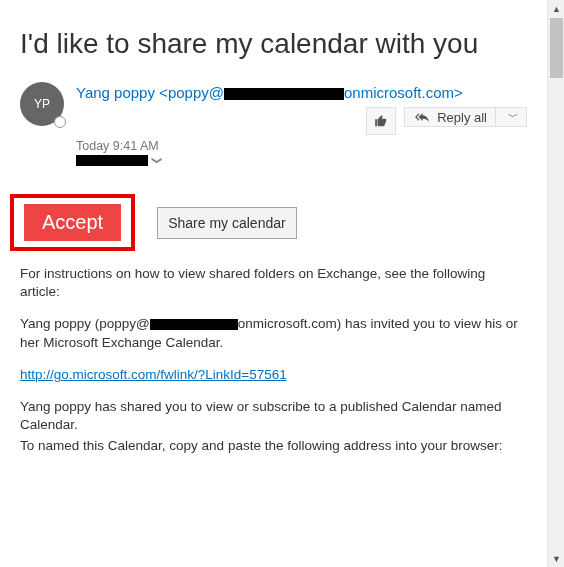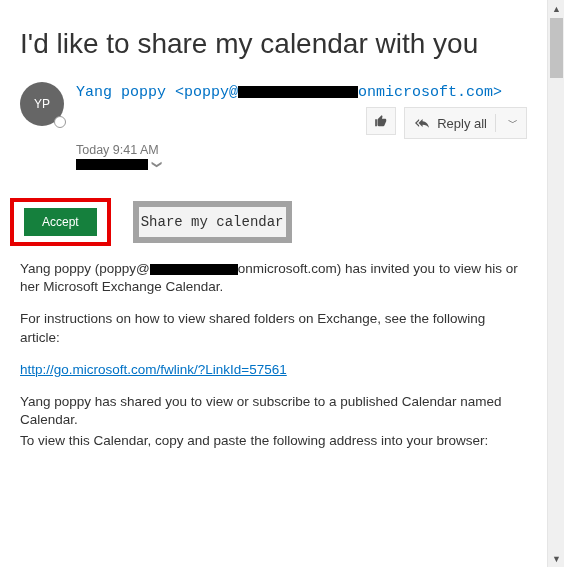--- a/index.html
+++ b/index.html
@@ -76,21 +76,20 @@
   }
   .header-main {
     flex: 1;
     min-width: 0;
   }
   .sender-line {
     color: #0072C6;
     font-size: 15px;
     margin: 2px 0 6px 0;
     white-space: nowrap;
-    font-family: Liberation Mono, monospace;
   }
   .sender-line .redact {
     display: inline-block;
     width: 120px; height: 12px;
     background: #000;
     vertical-align: middle;
     margin: 0 0px;
   }
   .action-row {
     display: flex;
@@ -101,21 +100,21 @@
   .like-btn {
     width: 30px; height: 28px;
     border: 1px solid #e1e1e1;
     background: #f7f7f7;
     display: flex; align-items: center; justify-content: center;
     font-size: 14px;
     cursor: pointer;
     color: #555;
   }
   .reply-btn {
-    height: 32px;
+    height: 20px;
     border: 1px solid #e1e1e1;
     background: #f7f7f7;
     display: flex; align-items: center;
     padding: 0 4px 0 10px;
     cursor: pointer;
     color: #444;
     font-size: 13px;
     gap: 8px;
   }
   .reply-btn .sep {
@@ -150,35 +149,34 @@
     gap: 22px;
     margin: 28px 0 14px 0;
     align-items: center;
   }
   .highlight-box {
     border: 4px solid #e60000;
     padding: 6px 10px;
     margin-left: -10px;
   }
   .accept-btn {
-    background: #15803d;
+    background: #ef4444;
     color: #fff;
     border: none;
     padding: 7px 18px;
-    font-size: 12px;
+    font-size: 20px;
     cursor: pointer;
   }
   .share-btn {
     background: #f3f3f3;
-    border: 6px solid #a3a3a3;
-    color: #333;
-    padding: 7px 2px;
+    border: 1px solid #a3a3a3;
+    color: #333;
+    padding: 7px 10px;
     font-size: 14px;
     cursor: pointer;
-    font-family: Liberation Mono, monospace;
   }
   .body-text p {
     margin: 0 0 14px 0;
     line-height: 1.35;
     font-size: 13.5px;
     color: #333;
   }
   .body-text a {
     color: #0072C6;
     word-break: break-all;
@@ -237,27 +235,27 @@
     </div>
 
     <div class="button-row">
       <div class="highlight-box">
         <button class="accept-btn">Accept</button>
       </div>
       <button class="share-btn">Share my calendar</button>
     </div>
 
     <div class="body-text">
+      <p>For instructions on how to view shared folders on Exchange, see the following article:</p>
       <p>
         <span>Yang poppy (poppy@</span><span class="inline-redact w80"></span><span>onmicrosoft.com) has invited you to view his or her Microsoft Exchange Calendar.</span>
       </p>
-      <p>For instructions on how to view shared folders on Exchange, see the following article:</p>
       <p><a href="#">http://go.microsoft.com/fwlink/?LinkId=57561</a></p>
       <p class="tight">Yang poppy has shared you to view or subscribe to a published Calendar named Calendar.</p>
-      <p class="tight">To view this Calendar, copy and paste the following address into your browser:</p>
+      <p class="tight">To named this Calendar, copy and paste the following address into your browser:</p>
     </div>
 
   </div>
 
   <div class="scroll-gutter">
     <div class="scroll-up">▲</div>
     <div class="scroll-thumb"></div>
     <div class="scroll-down">▼</div>
   </div>
 </div>

